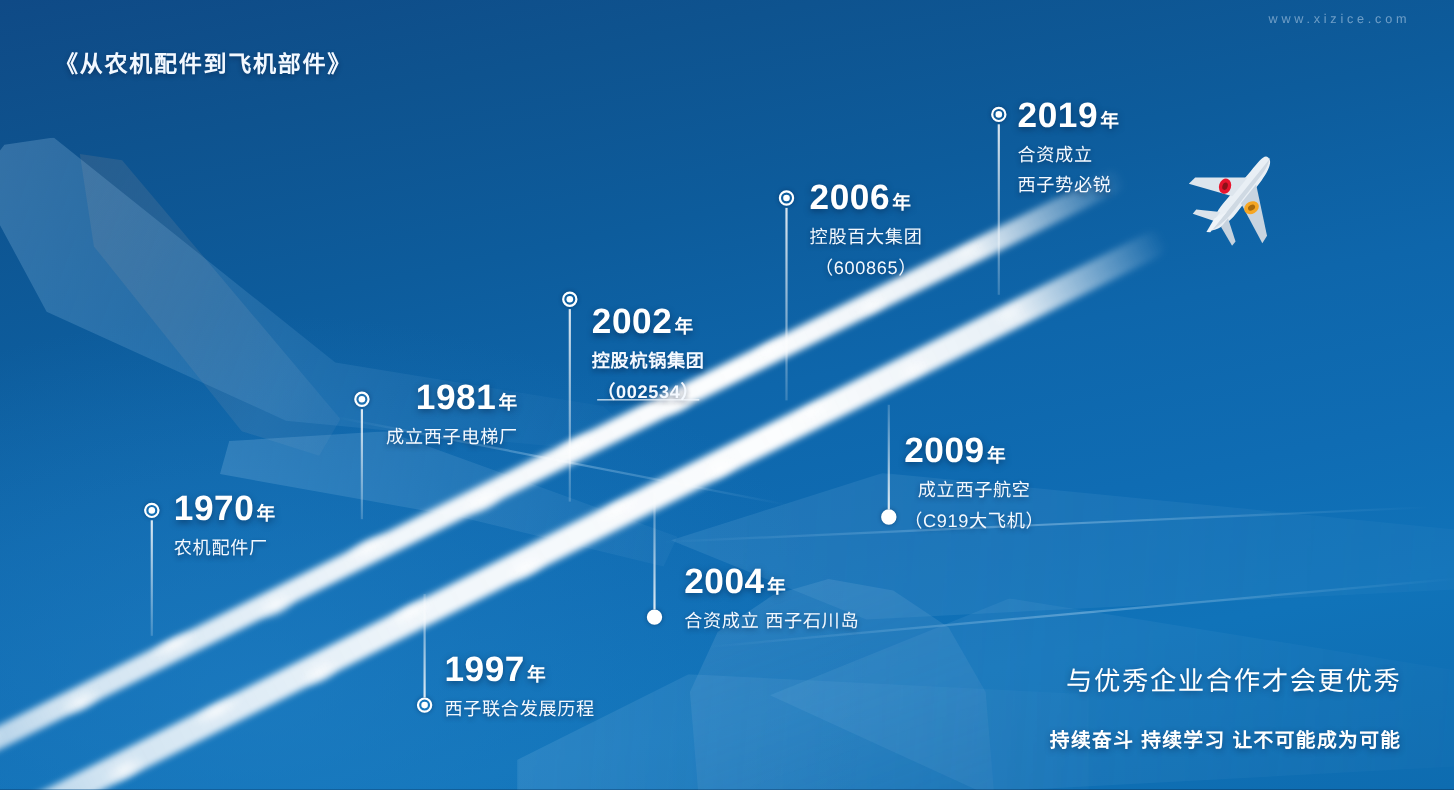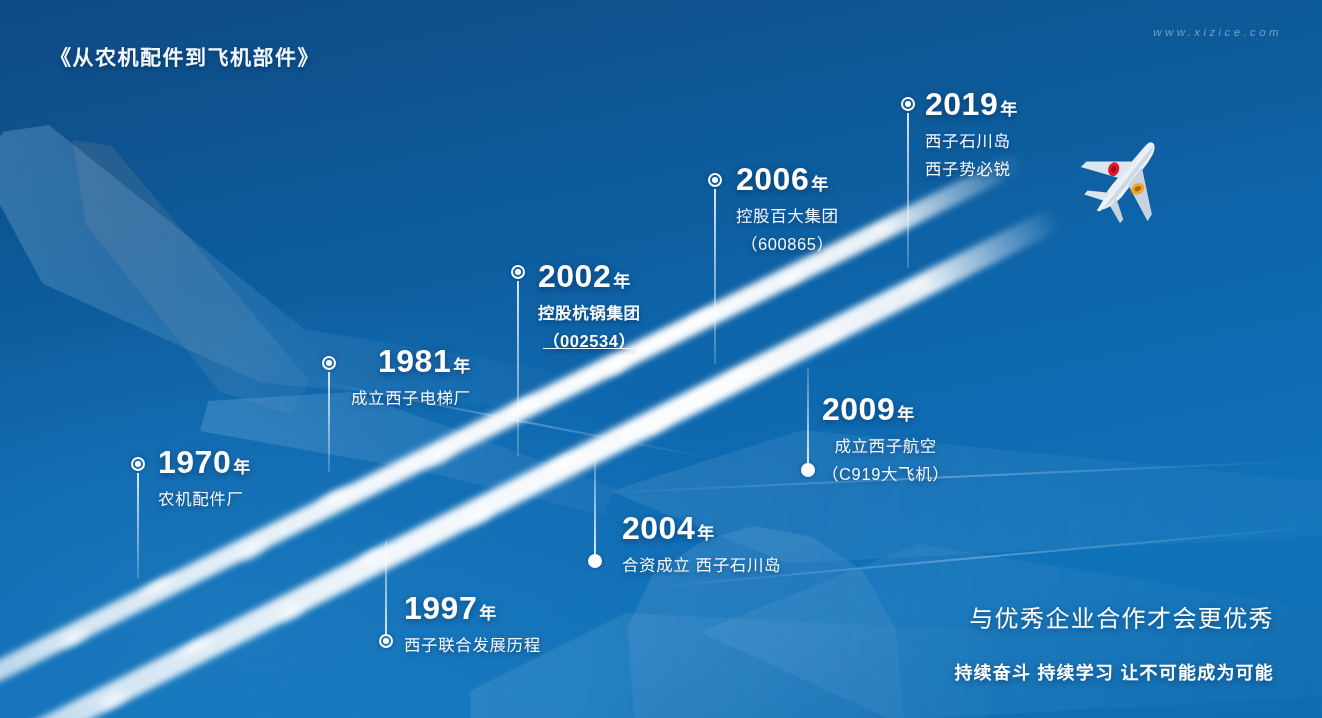--- a/index.html
+++ b/index.html
@@ -127,26 +127,25 @@
   
   .plane{
     position:absolute;
     left:1076px; top:131px;
     width:104px; height:92px;
     transform:rotate(-3deg);
   }
 
   
   .watermark{
-    position:absolute; right:40px; top:26px;
+    position:absolute; right:40px; top:12px;
     font-size:11.5px; letter-spacing:3.4px;
     color:rgba(205,225,245,0.50);
     font-family:"Liberation Sans","DejaVu Sans",sans-serif;
     user-select:none;
-    font-style:italic;
   }
 
   
   .header{position:absolute; left:50px; top:32px;}
   .header h1{
     margin:0;
     font-size:37px;
     font-weight:bold;
     letter-spacing:3px;
     color:#ffffff;
@@ -307,21 +306,21 @@
 
   <div class="milestone" style="left:404px; top:592px;">
     <div class="ms-year">
       <span>1997</span><span class="suffix">年</span>
     </div>
     <div class="ms-desc">西子联合发展历程</div>
   </div>
   <div class="marker" style="left:379px; top:634px;"></div>
   <div class="leader up" style="left:385px; top:540px; height:94px;"></div>
 
-  <div class="milestone" style="left:538px; top:260px;">
+  <div class="milestone" style="left:538px; top:276px;">
     <div class="ms-year">
       <span>2002</span><span class="suffix">年</span>
     </div>
     <div class="ms-desc bold center">控股杭锅集团</div>
     <div class="ms-desc bold center" style="margin-top:2px;text-decoration:underline;">（002534）</div>
   </div>
   <div class="marker" style="left:511px; top:265px;"></div>
   <div class="leader" style="left:517px; top:281px; height:175px;"></div>
 
   <div class="milestone" style="left:622px; top:512px;">
@@ -350,21 +349,21 @@
     <div class="ms-desc center">成立西子航空</div>
     <div class="ms-desc center" style="margin-top:2px;">（C919大飞机）</div>
   </div>
   <div class="marker solid" style="left:801px; top:463px;"></div>
   <div class="leader up" style="left:807px; top:368px; height:95px;"></div>
 
   <div class="milestone" style="left:925px; top:88px;">
     <div class="ms-year">
       <span>2019</span><span class="suffix">年</span>
     </div>
-    <div class="ms-desc">西子石川岛</div>
+    <div class="ms-desc">合资成立</div>
     <div class="ms-desc" style="margin-top:2px;">西子势必锐</div>
   </div>
   <div class="marker" style="left:901px; top:97px;"></div>
   <div class="leader" style="left:907px; top:113px; height:155px;"></div>
 
   <div class="slogan">
     <div class="line1">与优秀企业合作才会更优秀</div>
     <div class="line2">持续奋斗 持续学习 让不可能成为可能</div>
   </div>
 

